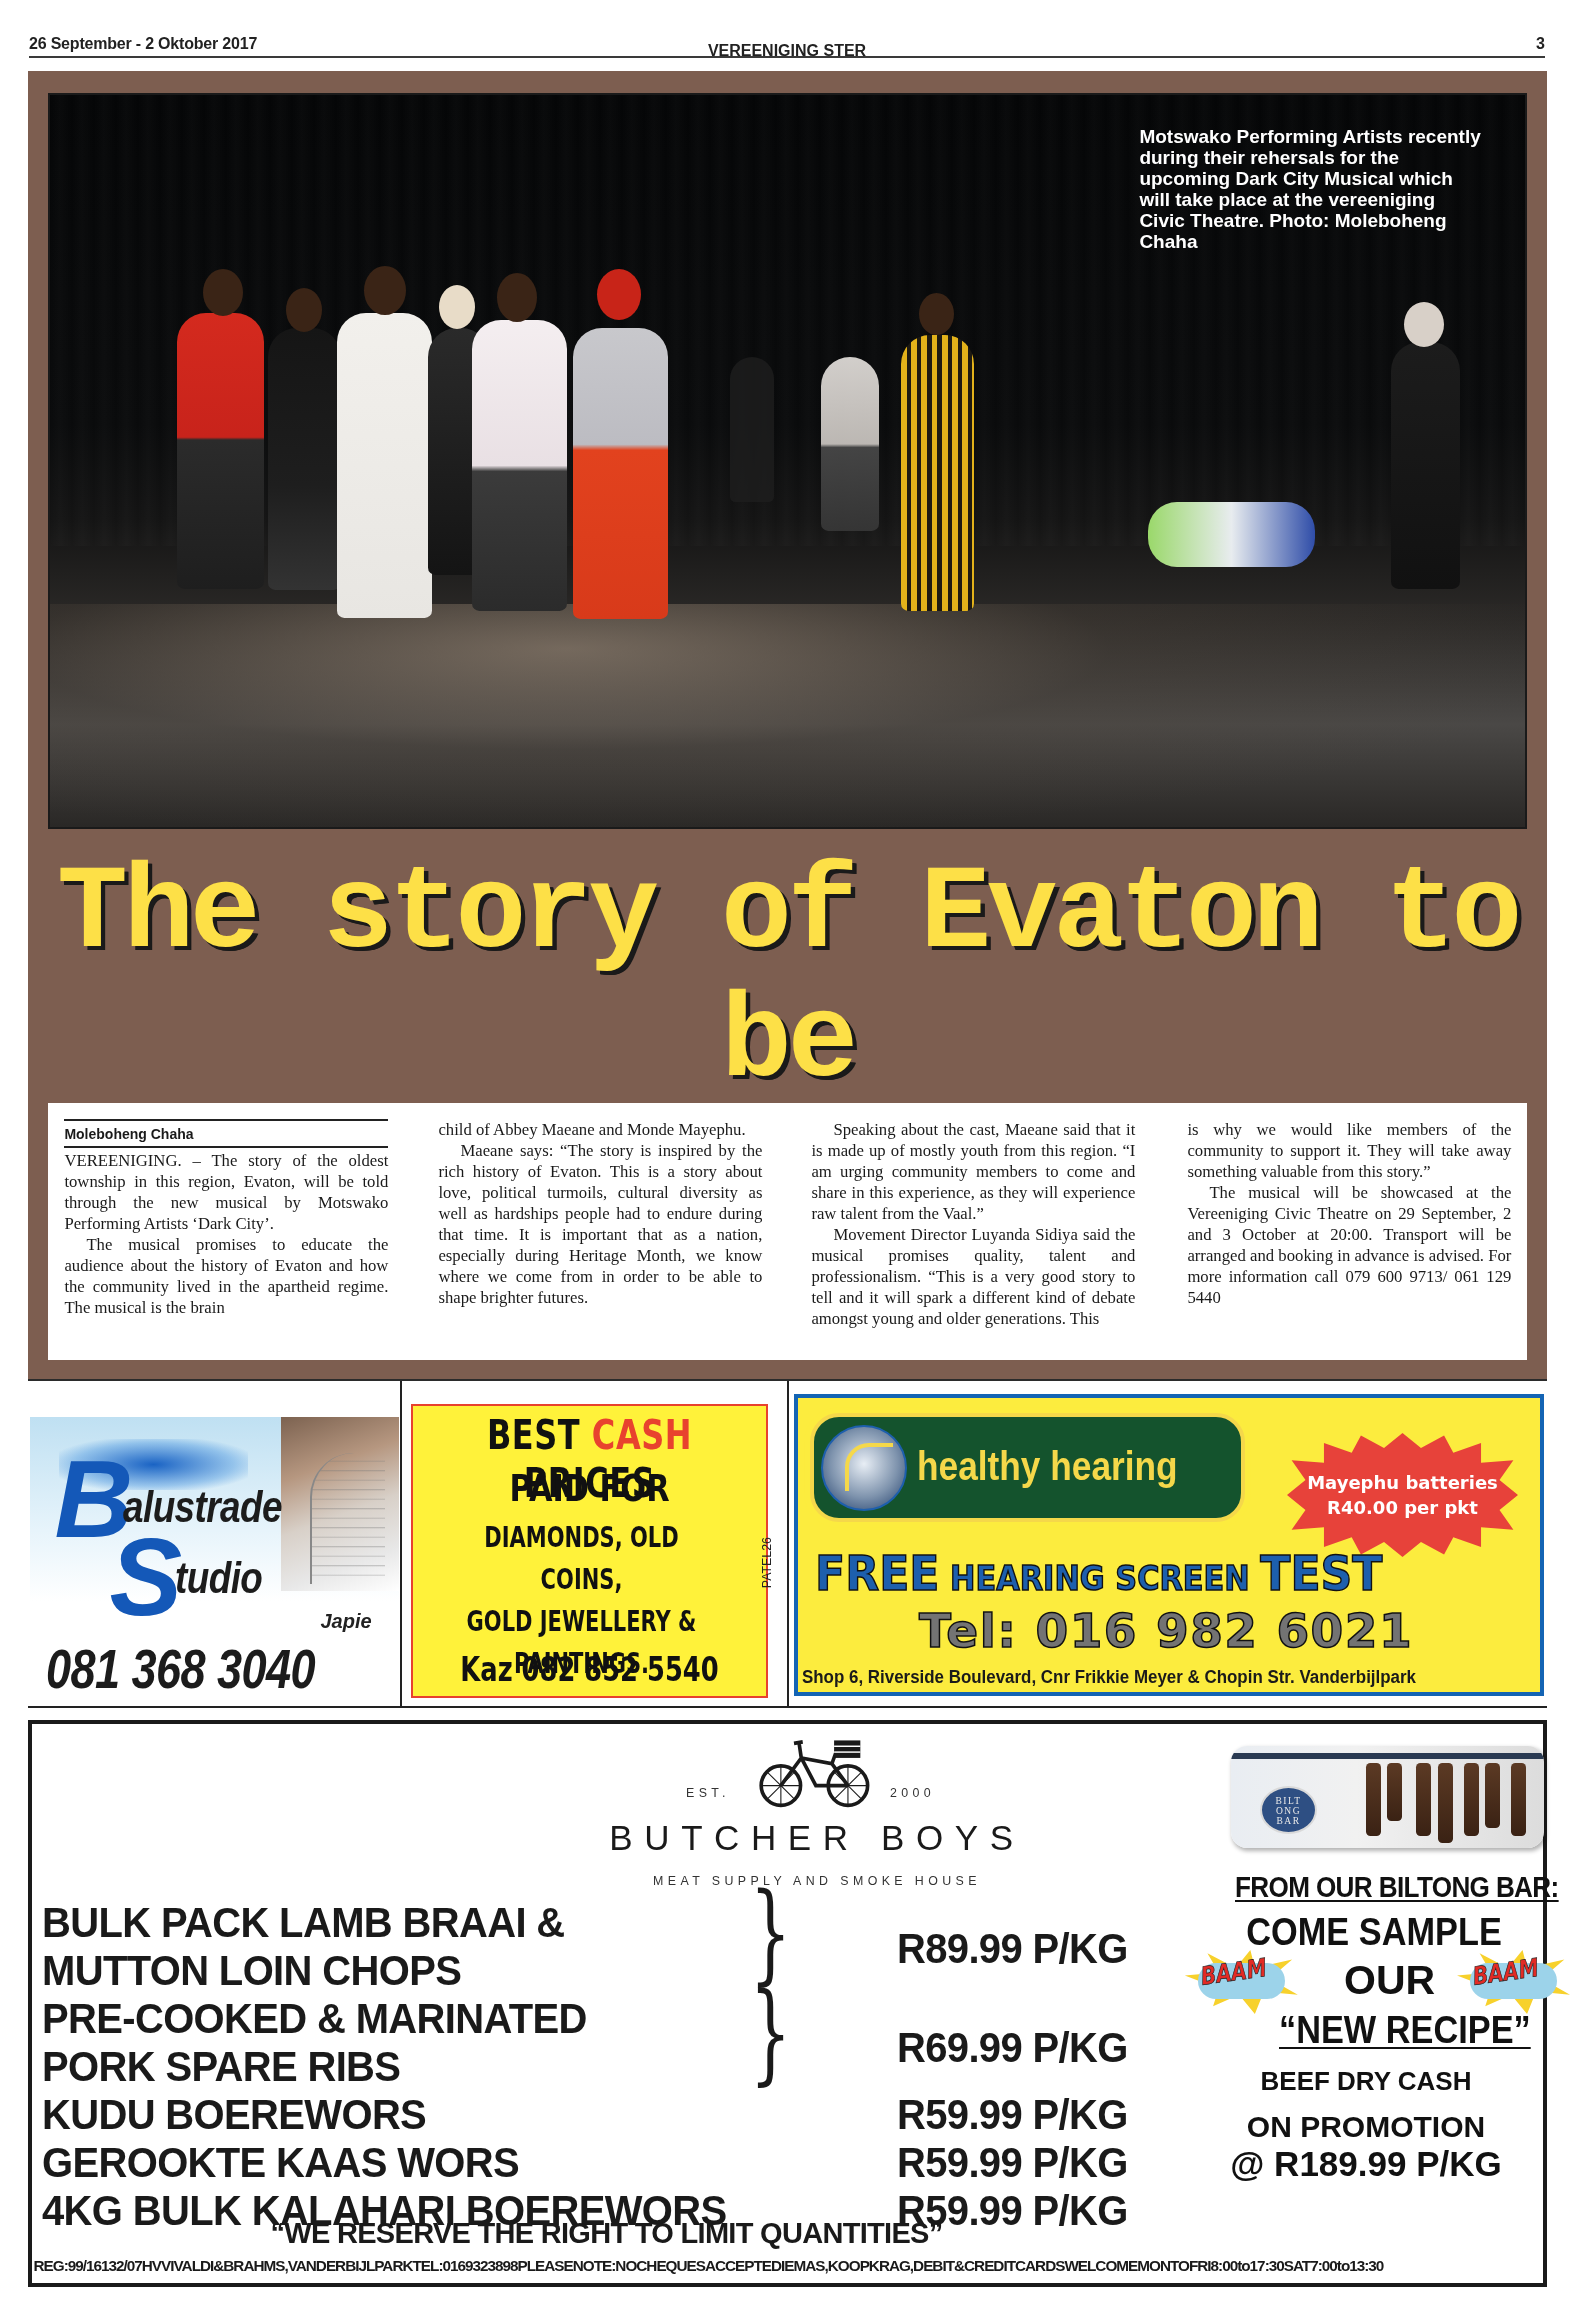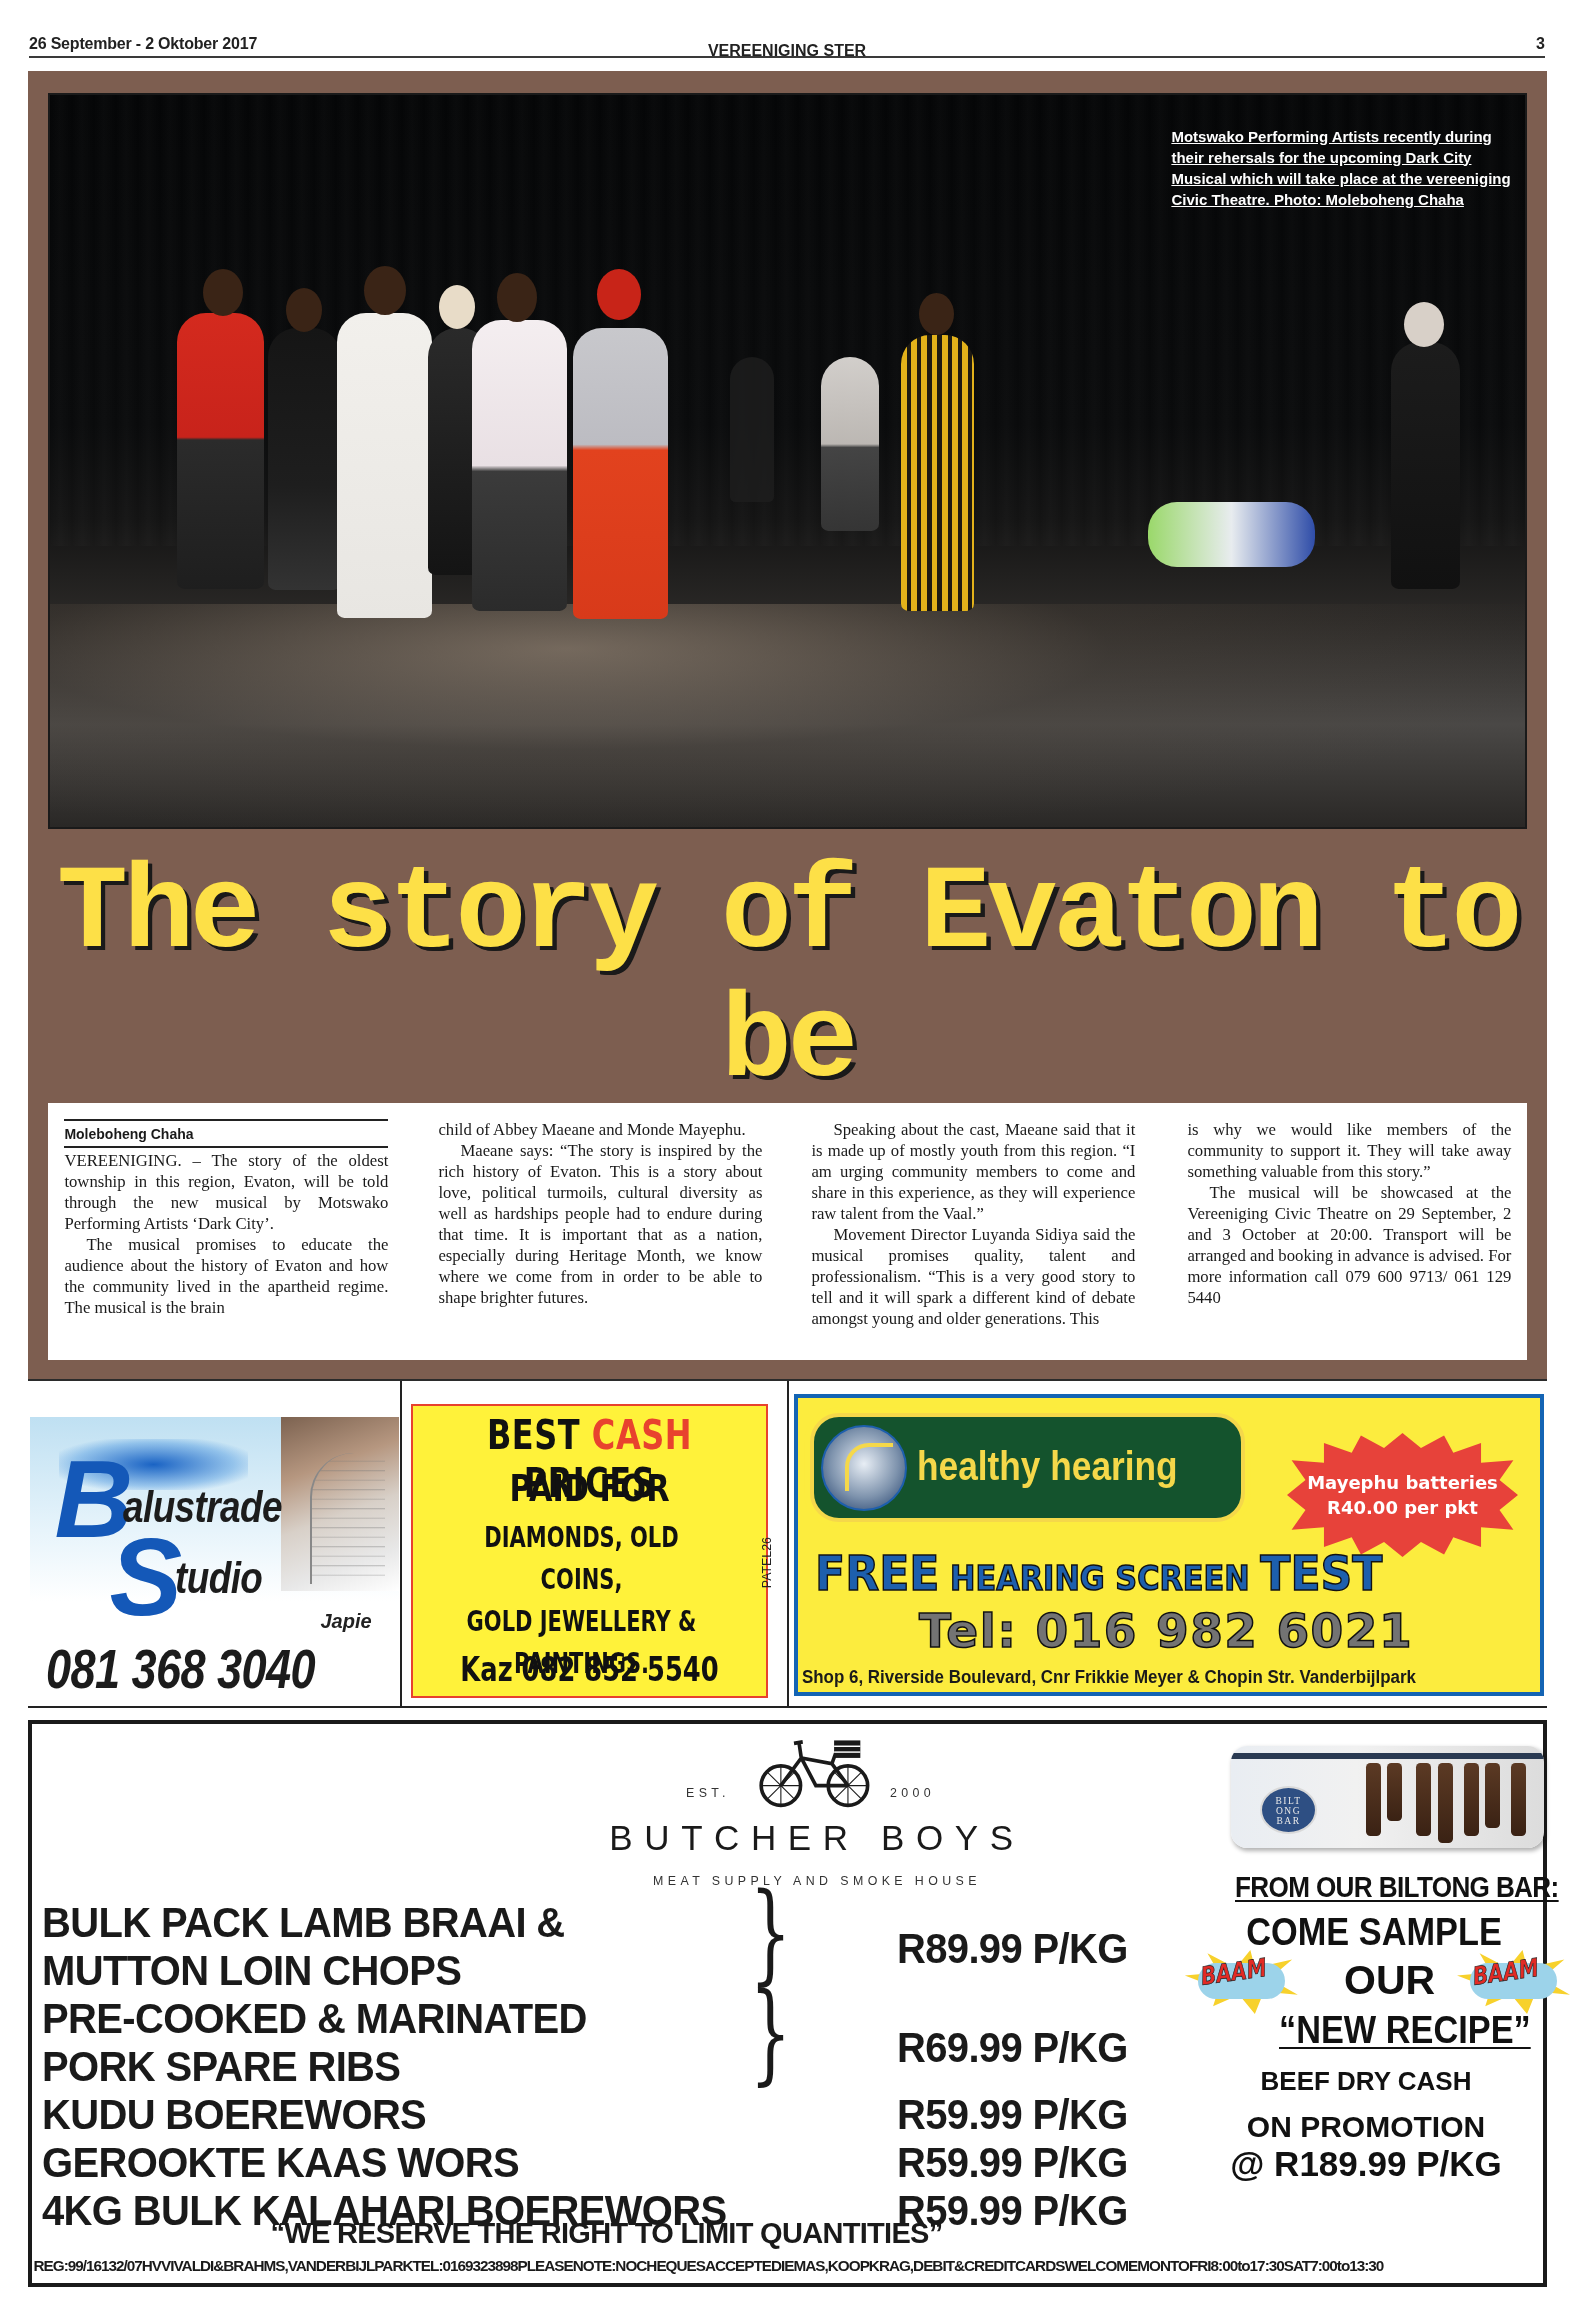--- a/index.html
+++ b/index.html
@@ -19,23 +19,23 @@
              background: #7d5e50; border-bottom: 2.9px solid #2b2b2b; }
   .photo { position: absolute; left: 20.4px; top: 22px; width: 1479px; height: 736px;
            border: 2.2px solid #1a1a1a; overflow: hidden;
            background: linear-gradient(180deg, #050607 0%, #0a0b0c 45%, #141414 58%, #2c2a28 72%, #4a4846 86%, #2a2826 100%); }
   .photo .curtain { position: absolute; left: 0; right: 0; top: 0; height: 451px;
            background: repeating-linear-gradient(90deg, rgba(255,255,255,0.0) 0px, rgba(255,255,255,0.02) 10.2px, rgba(0,0,0,0.0) 22px); }
   .photo .floor { position: absolute; left: 0; right: 0; top: 509px; bottom: 0;
            background: radial-gradient(ellipse at 35% 20%, rgba(170,150,130,0.55) 0%, rgba(80,70,60,0.3) 40%, rgba(20,20,20,0) 75%); }
   .figure { position: absolute; border-radius: 29px 29px 7.3px 7.3px; }
   .head { position: absolute; border-radius: 50%; background: #3a2416; }
-  .caption { position: absolute; left: 1121px; top: 30.5px; width: 345px;
+  .caption { position: absolute; left: 1089px; top: 30.5px; width: 345px;
              color: #ffffff; font-family: "Liberation Sans", sans-serif; font-weight: bold;
-             font-size: 15px; line-height: 21px; text-decoration: underline; }
+             font-size: 19px; line-height: 21px; }
 
   .headline { position: absolute; left: 0; right: 0; top: 779px; text-align: center;
               font-family: Liberation Mono, monospace; font-weight: bold; font-size: 118px;
               line-height: 129px; letter-spacing: -4.4px; color: #fde047;
               text-shadow: 3.6px 3.6px 0 #1a1a1a, 4.4px 4.4px 0 #1a1a1a; }
 
   .textbox { position: absolute; left: 20.4px; top: 1032px; width: 1479px; height: 257px;
              background: #ffffff; padding: 16px 16px 0 16px; }
   .cols { position: absolute; left: 16px; top: 16px; width: 1447px; height: 240px; }
   .col { position: absolute; top: 0; width: 324px; font-family: "Liberation Serif", serif;

